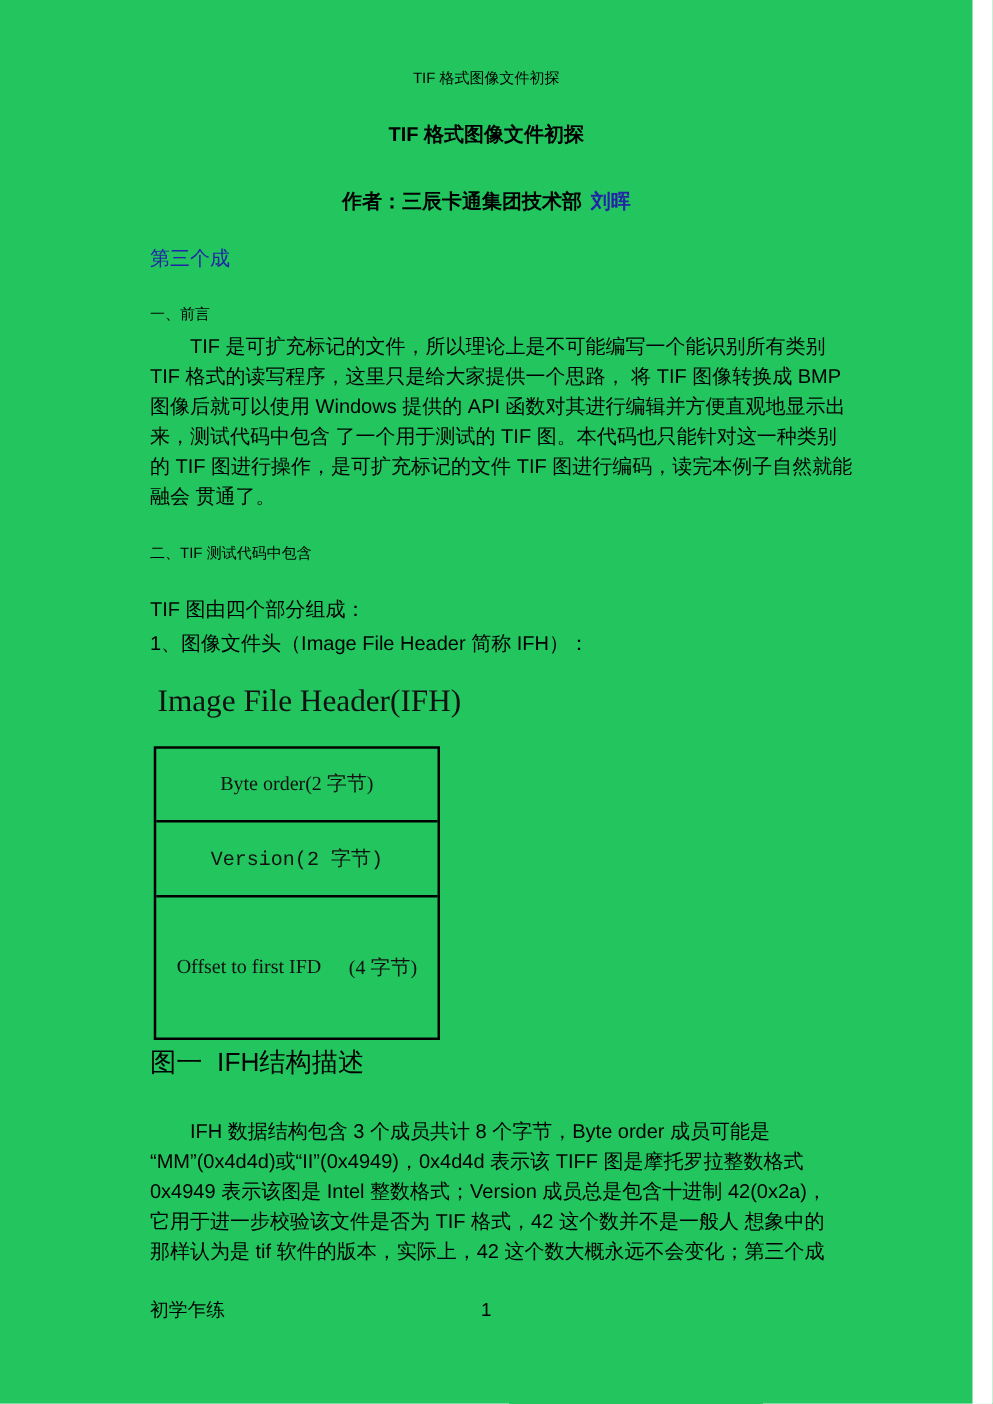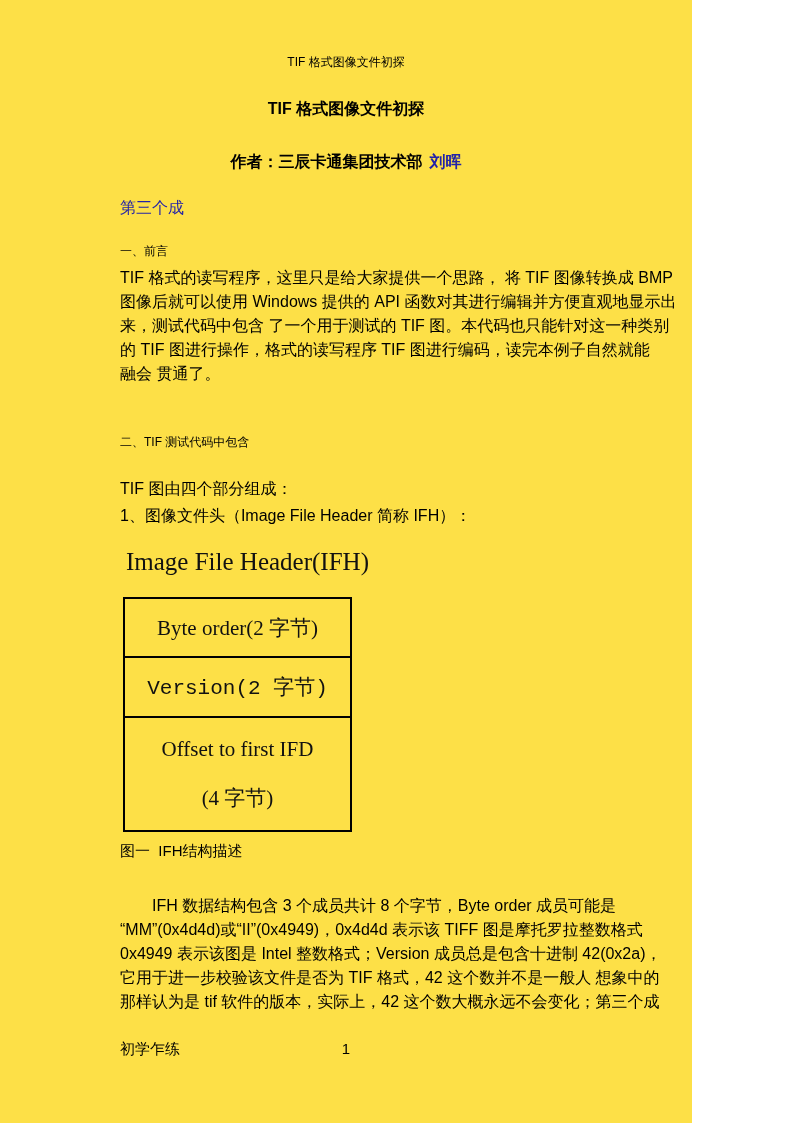--- a/index.html
+++ b/index.html
@@ -1,21 +1,21 @@
 <!DOCTYPE html>
 <html><head>
 <meta charset="utf-8">
 <style>
   * { margin: 0; padding: 0; box-sizing: border-box; }
   html, body { background: #ffffff; }
   .page {
     position: relative;
-    width: 692px;
+    width: 778px;
     height: 1123px;
-    background: #fde047;
+    background: #22c55e;
     color: #000000;
     font-family: "Liberation Sans", "DejaVu Sans", sans-serif;
     overflow: hidden;
   }
   .abs { position: absolute; }
   .centered { left: 0; right: 0; text-align: center; }
   .line { white-space: pre; }
 
   .running-header {
     top: 54px;
@@ -87,36 +87,36 @@
     width: 229px;
     height: 235px;
     border: 2px solid #000000;
     display: flex;
     flex-direction: column;
   }
   .figure-row {
     display: flex;
     align-items: center;
     justify-content: center;
-    font-size: 21px;
+    font-size: 16px;
     white-space: pre;
     text-align: center;
   }
   .figure-row-1 { height: 59px; border-bottom: 2px solid #000000; }
   .figure-row-2 { height: 60px; border-bottom: 2px solid #000000; font-family: Liberation Mono, monospace; }
   .figure-row-3 {
     flex: 1;
-    flex-direction: column;
+    flex-direction: row;
     justify-content: center;
     gap: 22px;
   }
   .figure-caption {
     top: 841px;
     left: 120px;
-    font-size: 15px;
+    font-size: 21px;
     line-height: 20px;
     white-space: pre;
   }
 
   .footer-left {
     top: 1040px;
     left: 120px;
     font-size: 15px;
     line-height: 18px;
   }
@@ -137,24 +137,25 @@
 
   <div class="abs centered byline">
     <span class="line">作者：三辰卡通集团技术部</span><a href="#" class="author-name line">刘晖</a>
   </div>
 
   <a href="#" class="abs download-link line">第三个成</a>
 
   <div class="abs section-heading h-foreword line">一、前言</div>
 
   <div class="abs body-para para-foreword">
+    <div class="line first-indent">TIF 是可扩充标记的文件，所以理论上是不可能编写一个能识别所有类别</div>
     <div class="line">TIF 格式的读写程序，这里只是给大家提供一个思路， 将 TIF 图像转换成 BMP</div>
     <div class="line">图像后就可以使用 Windows 提供的 API 函数对其进行编辑并方便直观地显示出</div>
     <div class="line">来，测试代码中包含 了一个用于测试的 TIF 图。本代码也只能针对这一种类别</div>
-    <div class="line">的 TIF 图进行操作，格式的读写程序 TIF 图进行编码，读完本例子自然就能</div>
+    <div class="line">的 TIF 图进行操作，是可扩充标记的文件 TIF 图进行编码，读完本例子自然就能</div>
     <div class="line">融会 贯通了。</div>
   </div>
 
   <div class="abs section-heading h-overview line">二、TIF 测试代码中包含</div>
 
   <div class="abs compose-line line">TIF 图由四个部分组成：</div>
 
   <div class="abs item-line line">1、图像文件头（Image File Header 简称 IFH）：</div>
 
   <div class="abs figure-image">

